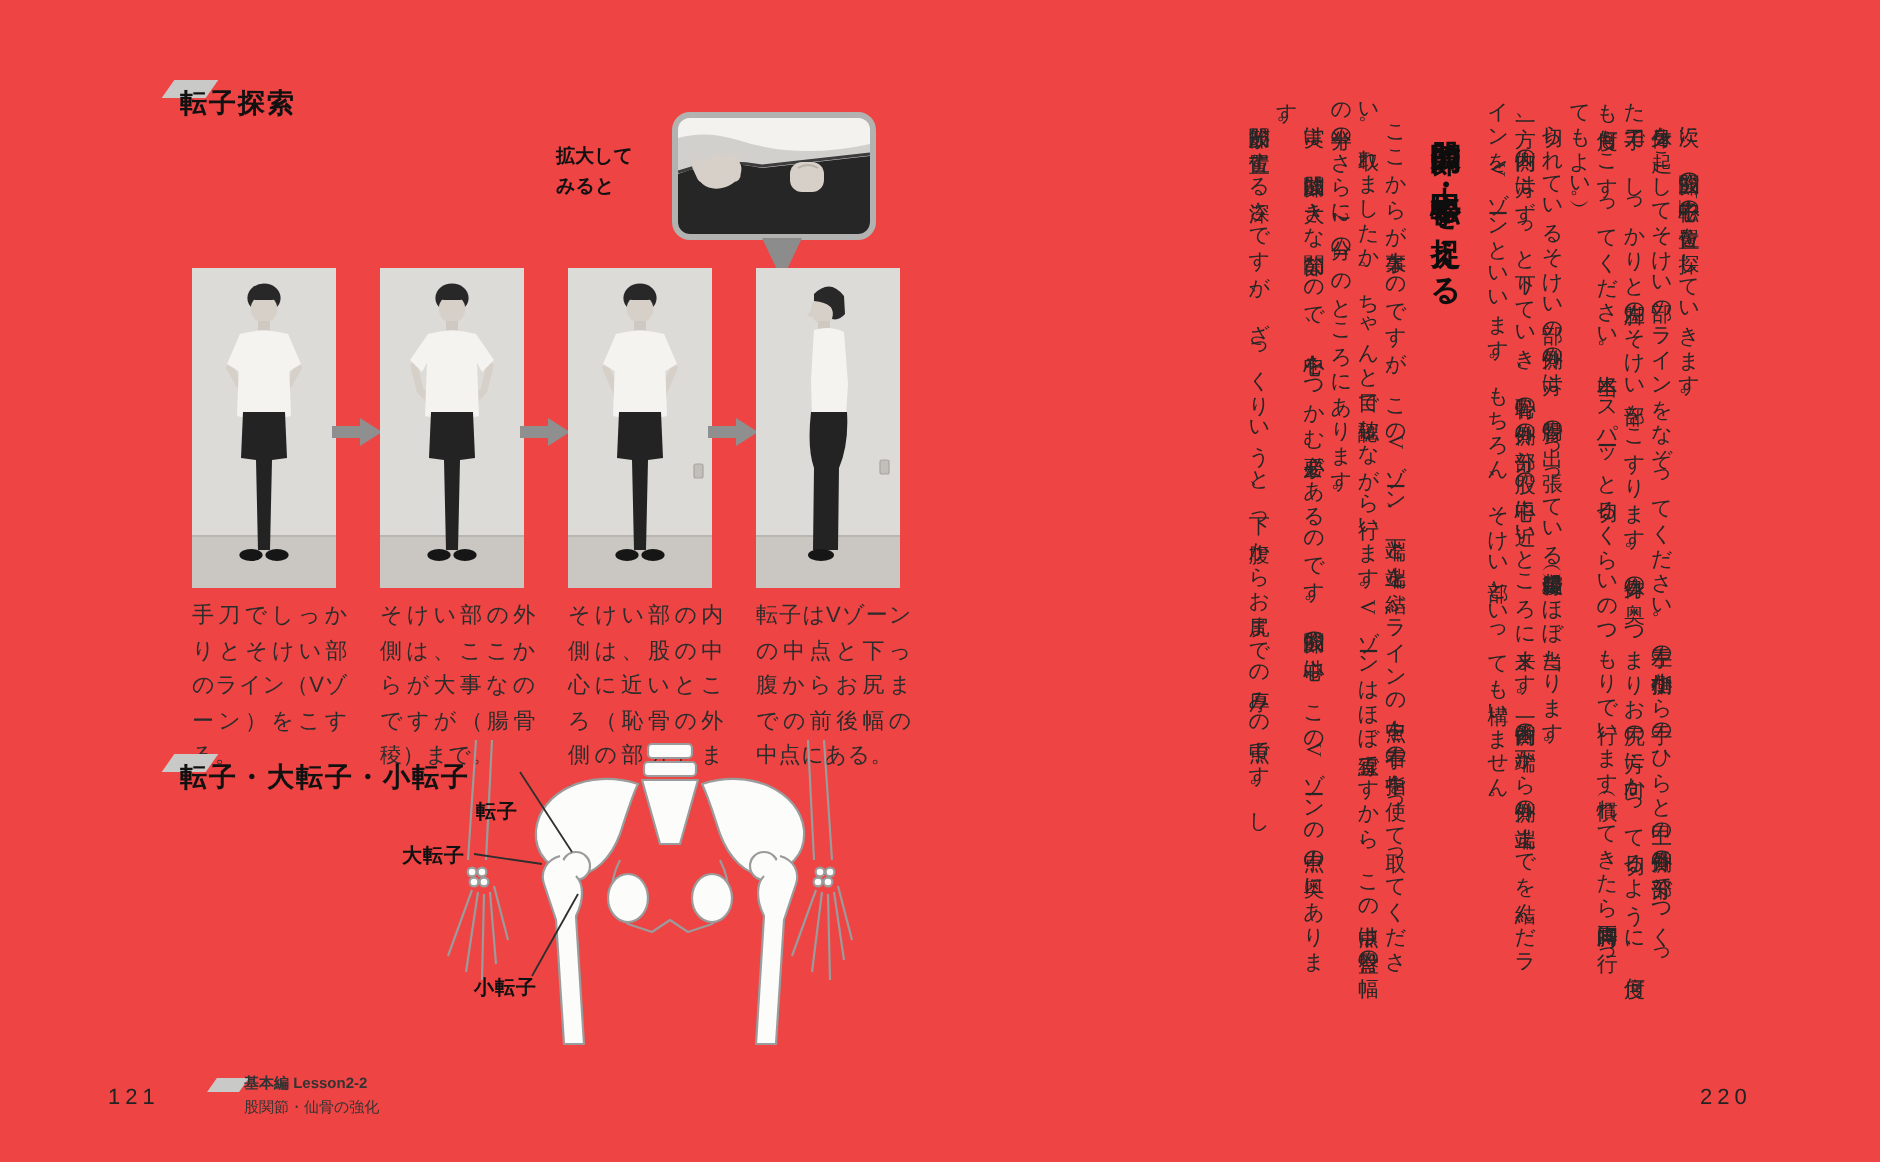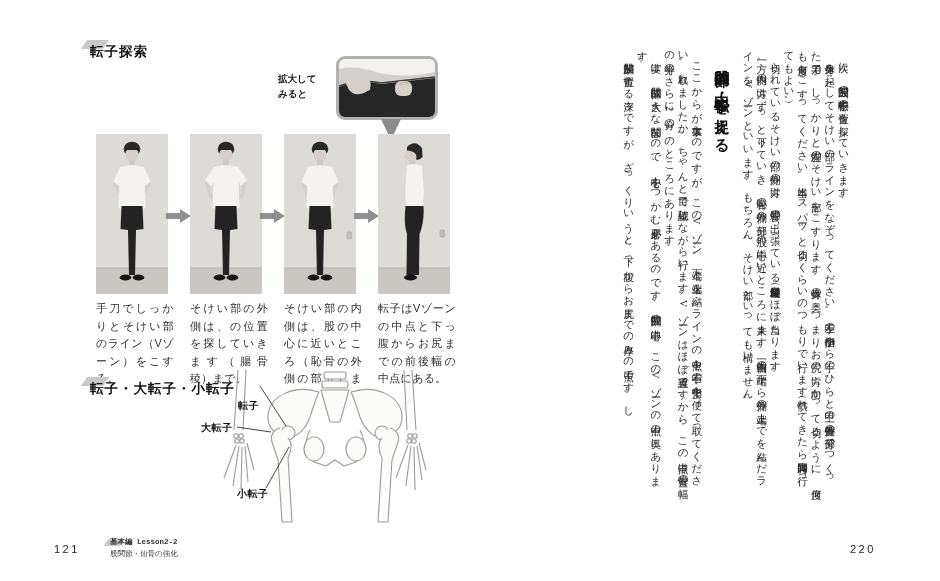--- a/index.html
+++ b/index.html
@@ -1,17 +1,17 @@
 <!DOCTYPE html>
 <html><head>
 <meta charset="utf-8">
 <style>
   html,body{margin:0;padding:0;}
   body{background:#e9e9e7;font-family:"Liberation Sans","DejaVu Sans",sans-serif;}
-  .spread{position:relative;width:940px;height:581px;background:#ffffff;overflow:hidden;margin:0 auto;}
+  .spread{position:relative;width:940px;height:581px;background:#ef4444;overflow:hidden;margin:0 auto;}
   .abs{position:absolute;}
 
   
   .sec-head{position:absolute;font-weight:bold;font-size:13.5px;letter-spacing:1px;color:#111;}
   .sec-head .txt{position:relative;z-index:1;}
   .flag{position:absolute;background:#c9c9c7;transform:skewX(-35deg);z-index:0;}
   .flag.head{left:-6px;top:-3px;width:22px;height:9px;}
   .flag.foot{width:16px;height:7px;}
 
   
@@ -26,21 +26,21 @@
   .photo{position:absolute;top:134px;width:72px;height:160px;}
   .arrow{position:absolute;top:208px;width:26px;height:16px;}
   .caption{position:absolute;top:300px;width:78px;font-size:11px;line-height:1.6;
     letter-spacing:0.3px;color:#2c2c2c;text-align:justify;}
 
   
   .bone-label{position:absolute;font-weight:bold;font-size:10px;color:#111;letter-spacing:0.5px;}
 
   
   .pgnum{position:absolute;font-size:11px;letter-spacing:2.5px;color:#222;}
-  .lesson{position:absolute;left:110px;top:536px;font-size:7.5px;line-height:1.65;color:#333;font-family:Liberation Mono, monospace;}
+  .lesson{position:absolute;left:122px;top:536px;font-size:7.5px;line-height:1.65;color:#333;}
   .lesson .l1{font-weight:bold;}
 
   
   .vtext{position:absolute;left:520px;top:44px;width:330px;height:437px;
     writing-mode:vertical-rl;-webkit-writing-mode:vertical-rl;text-orientation:mixed;
     font-family:"Liberation Serif","DejaVu Serif",serif;
     font-size:10.5px;line-height:1.3;letter-spacing:0.3px;color:#262626;text-align:justify;}
   .vtext p{margin:0;text-indent:1.05em;}
   .vhead{position:relative;margin:0 9px;padding-top:14px;
     font-family:"Liberation Sans","DejaVu Sans",sans-serif;
@@ -172,21 +172,21 @@
         <rect x="31" y="26.5" width="6" height="4.5" fill="#cfc9c1"></rect>
         <path d="M41,50 L39,62 L30,73" stroke="#d6d0c8" stroke-width="3.4" fill="none" stroke-linecap="round"></path>
         <path d="M29,31 Q37,28.5 44,32 L46,58 L45,74 Q36,77 28,74.5 L27.5,56 Z" fill="#f4f3f0"></path>
         <path d="M37,33 L44,36 L44,50 L36,49 Z" fill="#f4f3f0"></path>
         <path d="M27.5,72 Q25.5,90 29,100 L28.5,141 L41,141 L41.5,100 Q46.5,88 45.5,72 Z" fill="#232323"></path>
         <ellipse cx="32.5" cy="143.5" rx="6.5" ry="3" fill="#161616"></ellipse>
       </svg>
     </div>
 
     <div class="caption" style="left:96px">手刀でしっかりとそけい部のライン（Vゾーン）をこする。</div>
-    <div class="caption" style="left:190px">そけい部の外側は、の位置を探していきます（腸骨稜）まで。</div>
+    <div class="caption" style="left:190px">そけい部の外側は、ここからが大事なのですが（腸骨稜）まで。</div>
     <div class="caption" style="left:284px">そけい部の内側は、股の中心に近いところ（恥骨の外側の部分）まで。</div>
     <div class="caption" style="left:378px">転子はVゾーンの中点と下っ腹からお尻までの前後幅の中点にある。</div>
 
     <div class="sec-head" style="left:90px;top:380px">
       <span class="flag head"></span>
       <span class="txt">転子・大転子・小転子</span>
     </div>
 
     <svg class="abs" style="left:200px;top:370px" width="256" height="158" viewBox="0 0 256 158">
       <g stroke="#9b9b9b" fill="#fcfcfa" stroke-width="1.1" stroke-linejoin="round">

